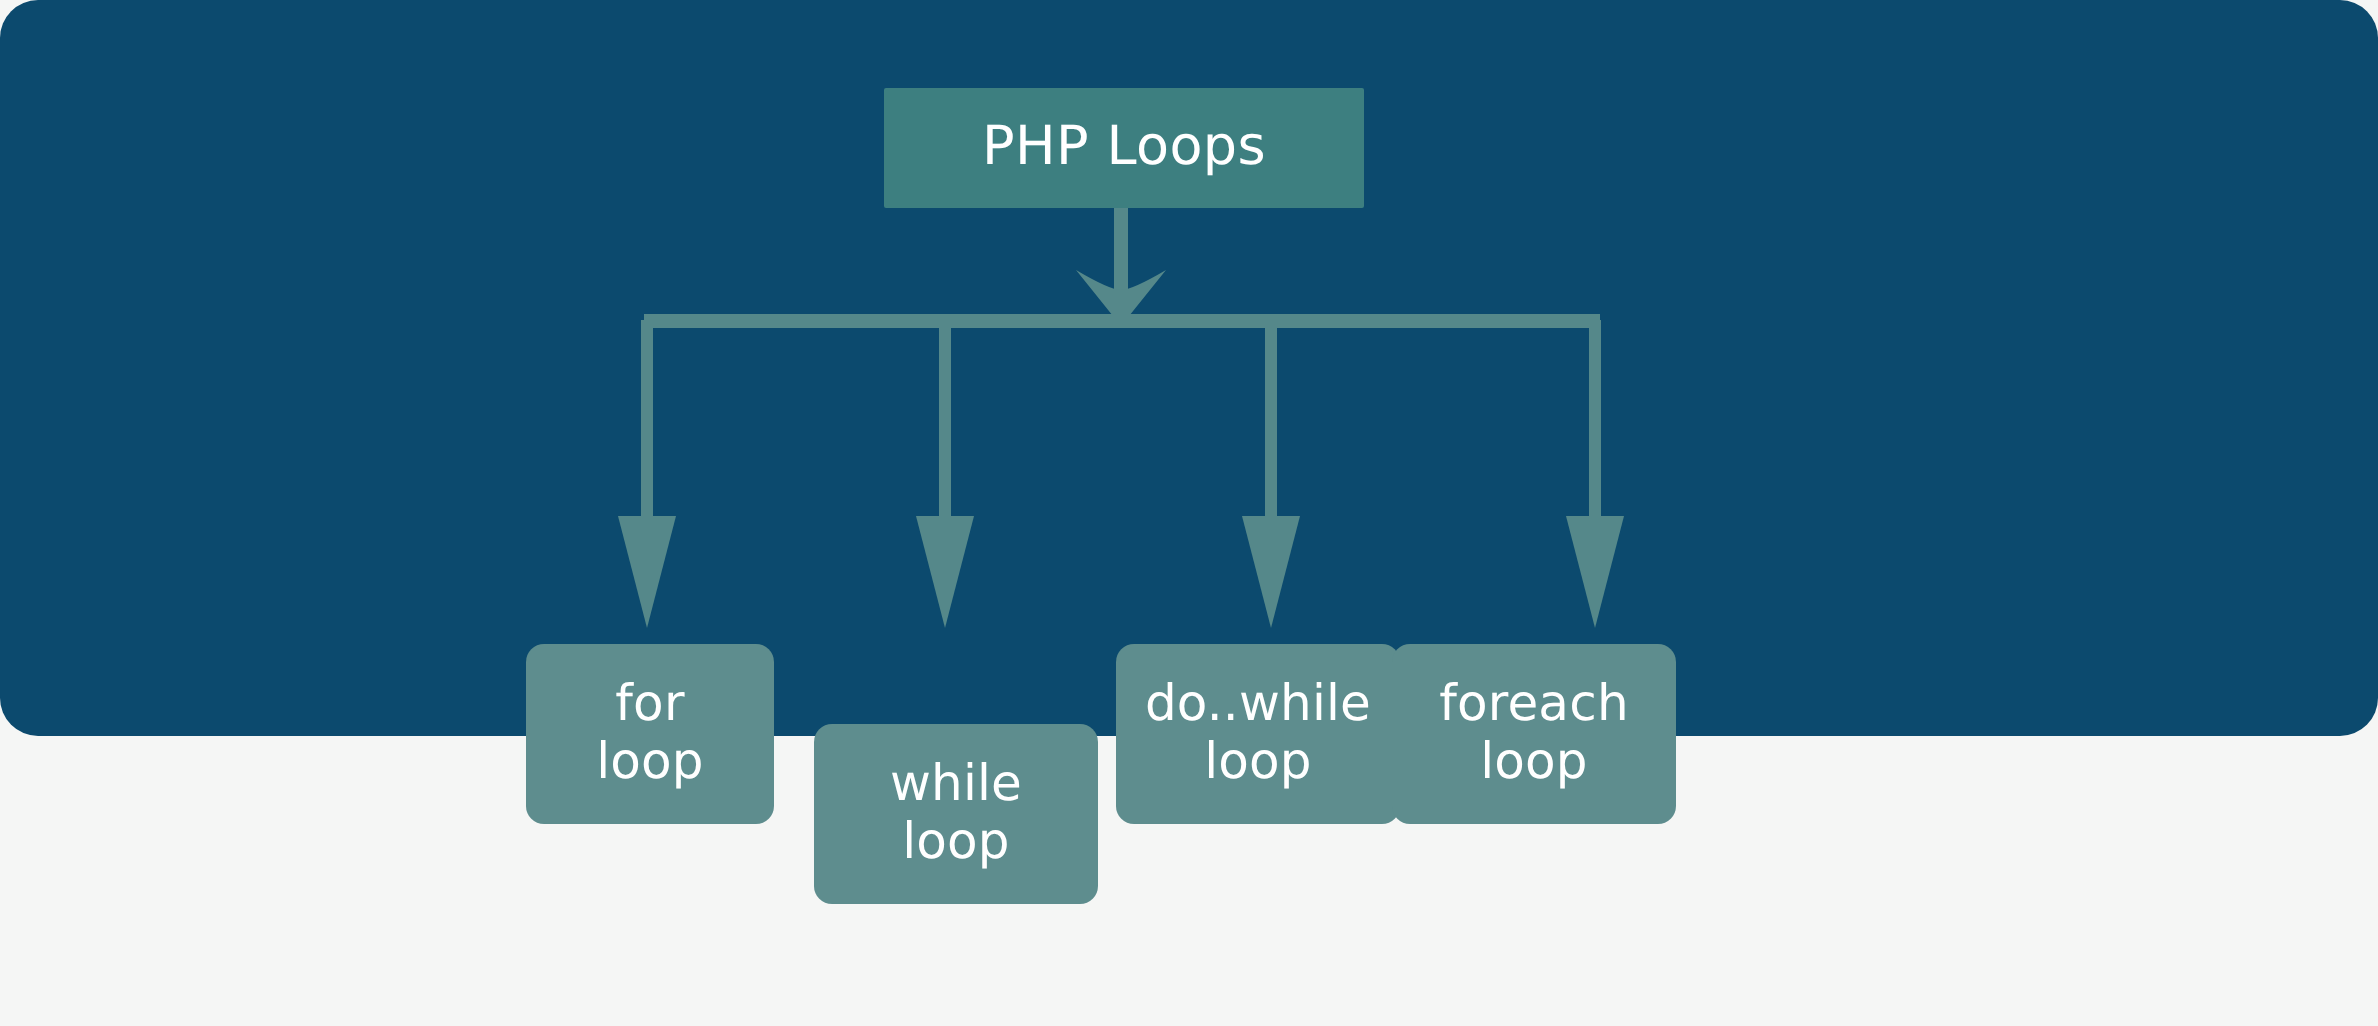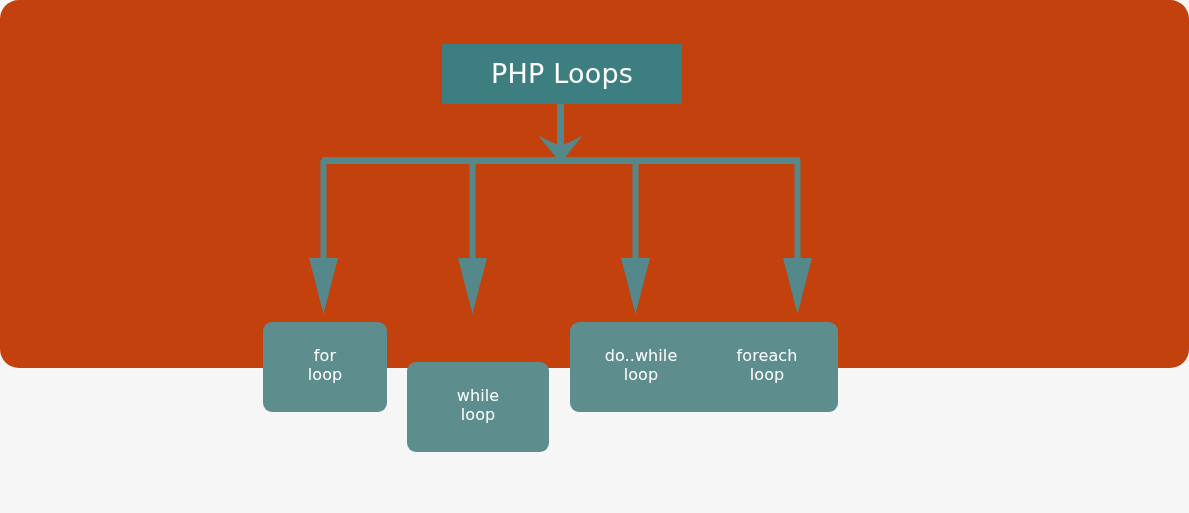--- a/index.html
+++ b/index.html
@@ -11,21 +11,21 @@
     width: 1189px;
     height: 513px;
     background: #f5f6f5;
     font-family: "DejaVu Sans", sans-serif;
     overflow: hidden;
   }
   #diagram {
     position: relative;
     width: 1189px;
     height: 368px;
-    background: #c2410c;
+    background: #0c4a6e;
     border-radius: 19px;
   }
   #connectors {
     position: absolute;
     left: 0;
     top: 0;
     width: 1189px;
     height: 513px;
   }
   .node {
@@ -48,27 +48,27 @@
     background: #3d7f80;
     border-radius: 1px;
     font-size: 27px;
     letter-spacing: 0.2px;
   }
   .node-leaf {
     top: 322px;
     height: 90px;
     background: #5e8d8e;
     border-radius: 9px;
-    font-size: 16px;
+    font-size: 25px;
     letter-spacing: 0.1px;
     padding-bottom: 2px;
   }
   .leaf-1 { left: 263px; width: 124px; }
   .leaf-2 { left: 407px; width: 142px; margin-top: 40px; }
-  .leaf-3 { left: 570px; width: 142px; }
+  .leaf-3 { left: 558px; width: 142px; }
   .leaf-4 { left: 696px; width: 142px; }
 </style>
 </head>
 <body>
 
 <div id="diagram">
 
   <svg id="connectors" viewBox="0 0 1189 513">
     <g stroke="#55888a" fill="#55888a">
 

